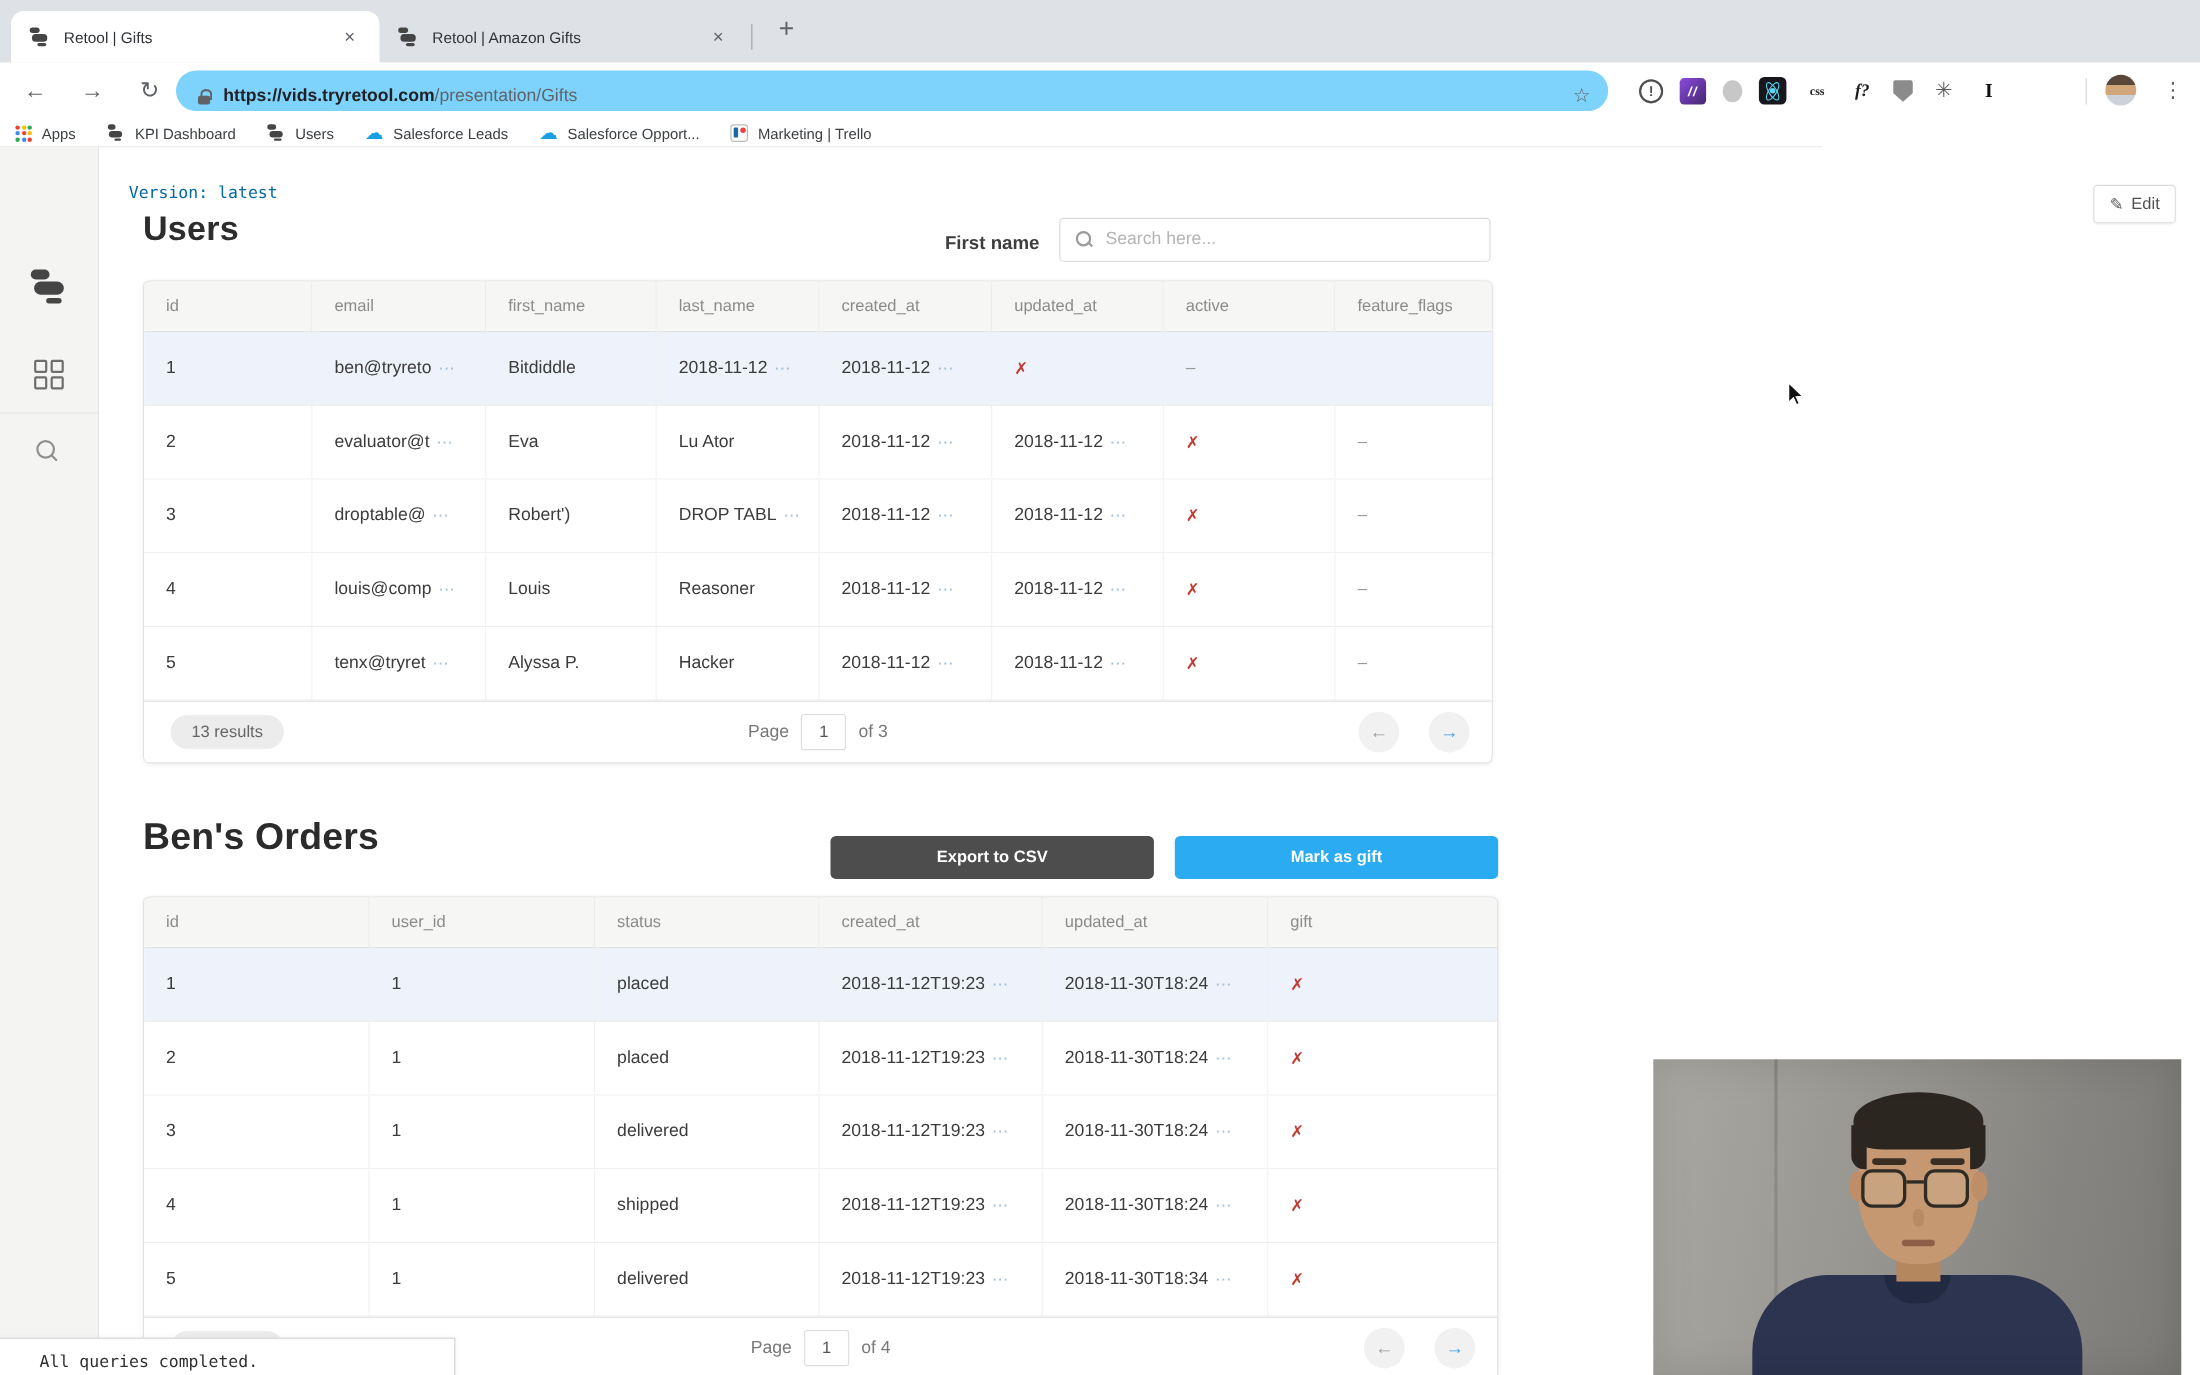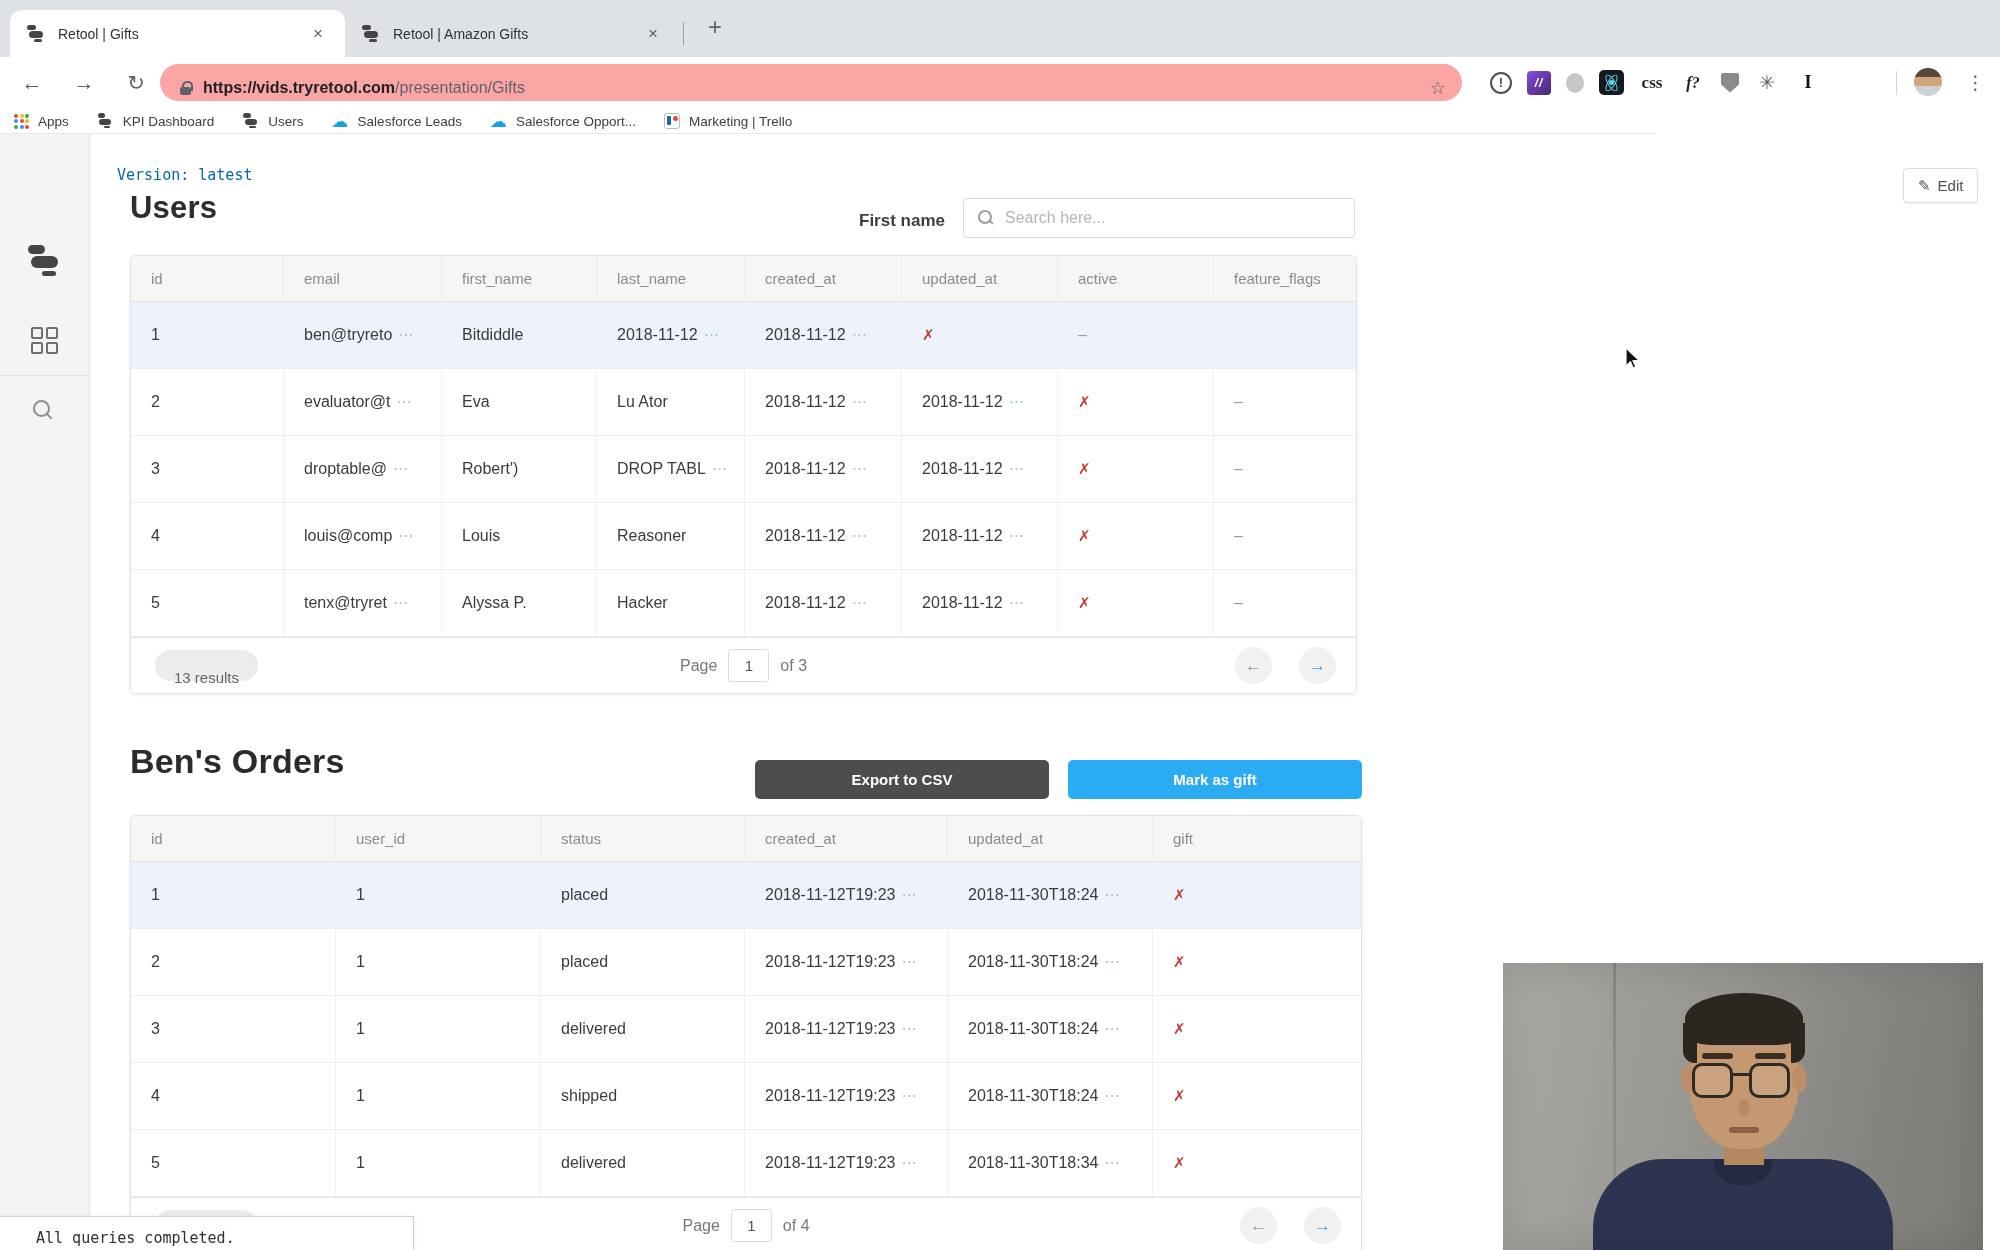--- a/index.html
+++ b/index.html
@@ -21,37 +21,37 @@
   
   .rt-logo { position:relative; display:inline-block; }
   .rt-logo i { position:absolute; background:#454545; display:block; }
   .rt-logo .r1 { left:6%; top:4%; width:44%; height:26%; border-radius:40px; }
   .rt-logo .r2 { left:14%; top:36%; width:70%; height:36%; border-radius:40px; }
   .rt-logo .r3 { left:42%; top:78%; width:36%; height:15%; border-radius:40px; }
   
   .toolbar { position:absolute; left:0; top:57px; width:2000px; height:51px; background:#fff; }
   .nav-group { position:absolute; left:18px; top:0; height:51px; display:flex; align-items:center; gap:24px; }
   .nav-btn { font-size:21px; color:#5f6368; width:28px; text-align:center; }
-  .omnibox { position:absolute; left:160px; top:7px; width:1302px; height:37px; background:#fca5a5; border-radius:19px; display:flex; align-items:center; padding:10px 16px 0 20px; }
+  .omnibox { position:absolute; left:160px; top:7px; width:1302px; height:37px; background:#7dd3fc; border-radius:19px; display:flex; align-items:center; padding:10px 16px 0 20px; }
   .lock { width:11px; height:14px; position:relative; flex:none; margin-right:12px; }
   .lock::before { content:""; position:absolute; left:2px; top:0; width:7px; height:8px; border:2px solid #5f6368; border-bottom:none; border-radius:5px 5px 0 0; }
   .lock::after { content:""; position:absolute; left:0; top:6px; width:11px; height:8px; background:#5f6368; border-radius:2px; }
   .url { font-size:16px; color:#202124; white-space:nowrap; flex:1; }
   .url i { font-style:normal; color:#5f6368; }
   .omni-star { font-size:18px; color:#5f6368; }
   .ext-area { position:absolute; left:1490px; top:0; height:51px; display:flex; align-items:center; gap:15px; }
   .ext { width:26px; height:26px; display:flex; align-items:center; justify-content:center; color:#333; }
   .ext-alert-circle { width:22px; height:22px; border:2px solid #4f4f4f; border-radius:50%; font-weight:bold; color:#4f4f4f; font-size:13px; }
   .ext-purple-slashes { width:24px; height:24px; border-radius:4px; background:linear-gradient(135deg,#8a4bdf,#45266f); color:#fff; font-weight:bold; font-style:italic; font-size:12px; letter-spacing:1px; }
   .ext-gray-dot { width:18px; height:20px; border-radius:50%; background:#c7c7c7; }
   .ext-react { width:25px; height:25px; border-radius:5px; background:#16181d; position:relative; }
   .ext-react::before,.ext-react::after { content:""; position:absolute; left:3px; top:8.5px; width:17px; height:6px; border:1px solid #5fd7f7; border-radius:50%; }
   .ext-react::before { transform:rotate(58deg); } .ext-react::after { transform:rotate(-58deg); }
   .ext-react .atom-dot { width:5px; height:5px; border-radius:50%; background:#5fd7f7; }
-  .ext-css { font-family:"Liberation Serif",serif; font-weight:bold; font-size:17px; color:#1d1d1d; }
+  .ext-css { font-family:"Liberation Serif",serif; font-weight:bold; font-size:11px; color:#1d1d1d; }
   .ext-font-question { font-family:"Liberation Serif",serif; font-style:italic; font-weight:bold; font-size:16px; color:#1d1d1d; }
   .ext-ublock-shield { width:18px; height:20px; background:#8b8b8b; clip-path:polygon(0 0,100% 0,100% 60%,50% 100%,0 60%); border-radius:2px; }
   .ext-swirl { font-size:19px; color:#5f5f5f; }
   .ext-serif-i { font-family:"Liberation Serif",serif; font-weight:bold; font-size:18px; color:#111; }
   .tb-divider { position:absolute; left:1896px; top:14px; width:1px; height:24px; background:#d0d3d7; }
   .avatar { position:absolute; left:1914px; top:11px; width:28px; height:28px; border-radius:50%;
     background:linear-gradient(180deg,#59473a 0%,#59473a 32%,#d2a67b 32%,#d2a67b 64%,#cdd2d8 64%); }
   .menu-dots { position:absolute; left:1966px; top:0; height:51px; line-height:51px; font-size:19px; color:#5f6368; }
   
   .bookmarks { position:absolute; left:0; top:108px; width:1656px; height:26px; background:#fff; border-bottom:1px solid #e8e8e8; }
@@ -101,21 +101,21 @@
   .th:last-child { border-right:none; }
   .trow { border-bottom:1px solid #eee; background:#fff; }
   .trow.selected { background:#edf2fb; }
   .td { height:66px; display:flex; align-items:center; padding:0 6px 0 20px; border-right:1px solid #f1f1f1; overflow:hidden; white-space:nowrap; }
   .td:last-child { border-right:none; }
   .cell-text { font-size:16px; color:#3b3b3b; overflow:hidden; white-space:nowrap; }
   .cell-text.xmark { color:#c23b31; font-weight:bold; font-size:15px; }
   .cell-text.dash { color:#9a9a9a; }
   .more { color:#a6c2d8; font-weight:bold; font-size:12px; letter-spacing:1px; margin-left:7px; flex:none; }
   .tfoot { height:56px; position:relative; display:flex; align-items:center; justify-content:center; background:#fff; }
-  .results-pill { position:absolute; left:24px; height:31px; line-height:31px; padding:12px 19px; border-radius:16px; background:#ececec; color:#666; font-size:15px; }
+  .results-pill { position:absolute; left:24px; height:31px; line-height:31px; padding:0 19px; border-radius:16px; background:#ececec; color:#666; font-size:15px; }
   .page-group { display:flex; align-items:center; gap:11px; color:#787878; font-size:16px; }
   .page-input { width:41px; height:33px; border:1px solid #ddd; border-radius:3px; text-align:center; font-size:15px; color:#555; font-family:inherit; outline:none; }
   .pager { position:absolute; right:20px; display:flex; gap:27px; }
   .pager-btn { width:37px; height:37px; border-radius:50%; background:#f1f1f1; display:flex; align-items:center; justify-content:center; font-size:17px; color:#9a9a9a; }
   .pager-btn.next { color:#3b9ff0; }
   
   .orders-title { position:absolute; left:130px; top:742px; font-size:34px; font-weight:bold; color:#2b2b2b; letter-spacing:.2px; }
   .btn { position:absolute; top:760px; width:294px; height:39px; border:none; border-radius:5px; color:#fff; font-size:15px; font-weight:bold; font-family:inherit; display:flex; align-items:center; justify-content:center; }
   .export-btn { left:755px; background:#4d4d4d; }
   .gift-btn { left:1068px; background:#2bacf2; }

